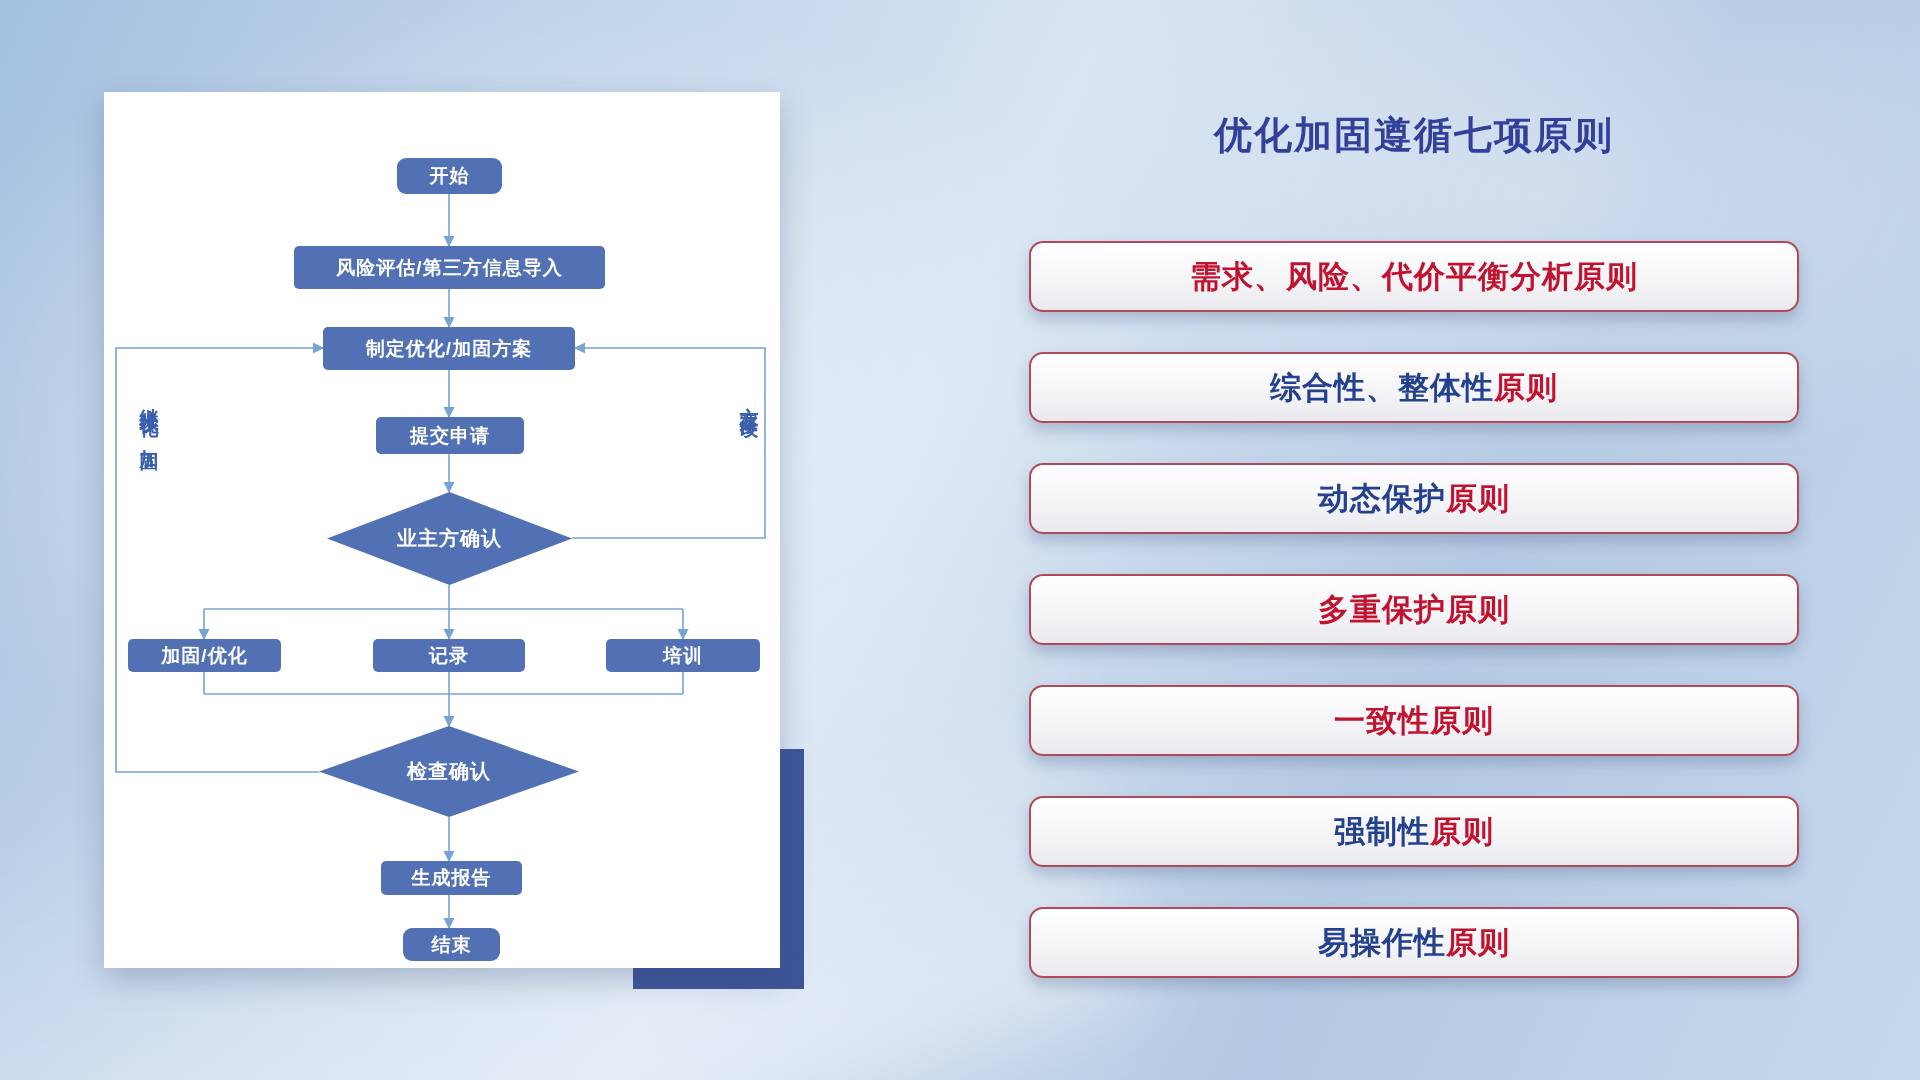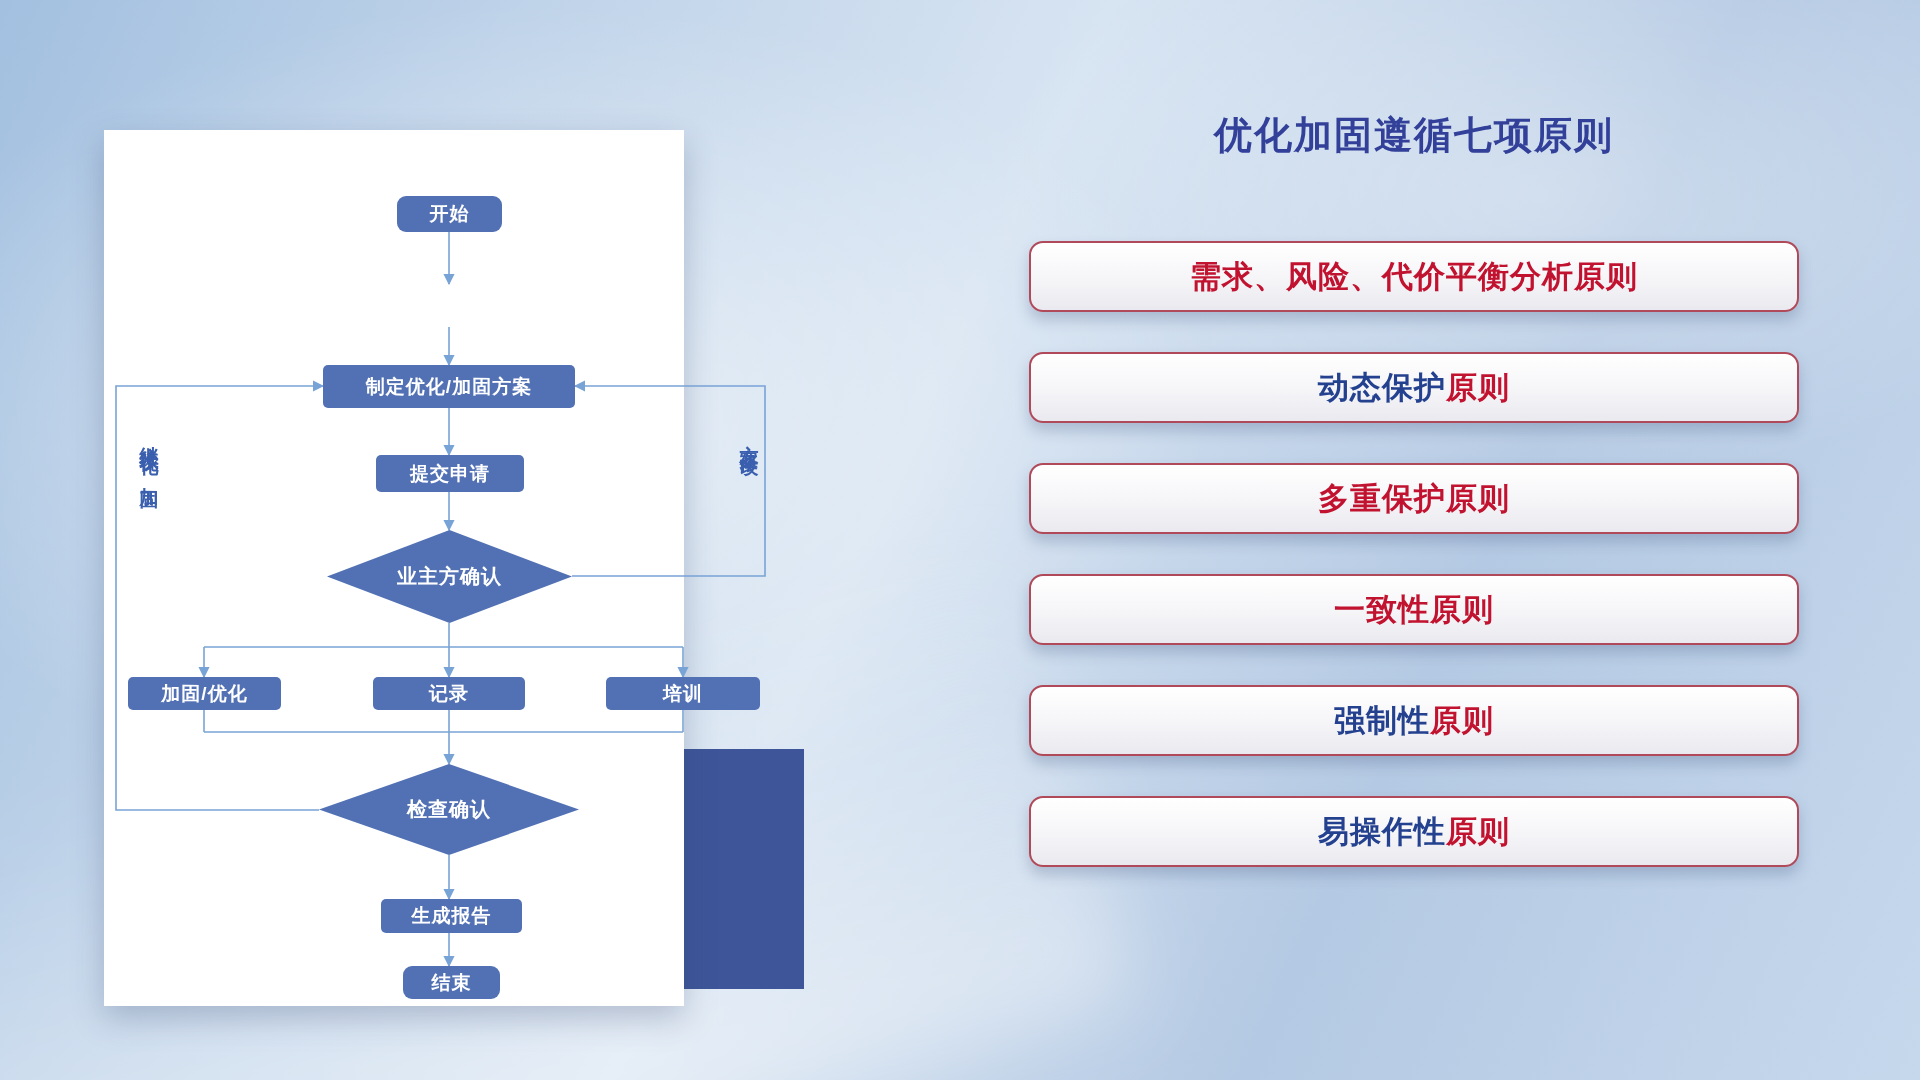--- a/index.html
+++ b/index.html
@@ -21,22 +21,22 @@
     background:linear-gradient(to top, rgba(255,255,255,.45), rgba(255,255,255,0));
     filter:blur(40px);
   }
 
   
   .decor-block {
     position:absolute; left:633px; top:749px; width:171px; height:240px;
     background:var(--decor-block,#3e5699);
   }
   .card {
-    position:absolute; left:104px; top:92px; width:580px; height:876px;
-    background:#ffffff; box-shadow:0 12px 30px rgba(50,70,110,.28);margin-top:38px;
+    position:absolute; left:104px; top:92px; width:676px; height:876px;
+    background:#ffffff; box-shadow:0 12px 30px rgba(50,70,110,.28);
   }
   .connectors { position:absolute; left:0; top:0; width:676px; height:876px; pointer-events:none; }
   .conn { fill:none; stroke:var(--line-blue,#78a3d6); stroke-width:1.6; }
 
   .node {
     position:absolute; background:var(--node-blue,#5271b4); color:#fff;
     display:flex; align-items:center; justify-content:center;
     font-weight:bold; font-size:19px; border-radius:5px; letter-spacing:1px;
   }
   .pill { border-radius:9px; }
@@ -107,20 +107,21 @@
     <path class="conn" d="M345 725 V769" marker-end="url(#arr)"></path>
     <path class="conn" d="M345 803 V836" marker-end="url(#arr)"></path>
 
     <path class="conn" d="M468 446 H661 V256 H471" marker-end="url(#arr)"></path>
 
     <path class="conn" d="M215 680 H12 V256 H219" marker-end="url(#arr)"></path>
   </svg>
 
   <div class="node pill" style="left:293px;top:66px;width:105px;height:36px">开始</div>
 
+  <div class="node" style="left:190px;top:154px;width:311px;height:43px">风险评估/第三方信息导入</div>
 
   <div class="node" style="left:219px;top:235px;width:252px;height:43px">制定优化/加固方案</div>
 
   <div class="node" style="left:272px;top:325px;width:148px;height:37px">提交申请</div>
 
   <div class="diamond" style="left:223px;top:400px;width:245px;height:93px">业主方确认</div>
 
   <div class="node" style="left:24px;top:547px;width:153px;height:33px">加固/优化</div>
 
   <div class="node" style="left:269px;top:547px;width:152px;height:33px">记录</div>
@@ -139,20 +140,23 @@
 </div>
 
 <div class="right">
   <h1 class="title">优化加固遵循七项原则</h1>
 
   <div class="principles">
     <div class="pbox">
       <div class="ptext"><span style="color: rgb(193, 18, 47);">需求、风险、代价平衡分析原则</span></div>
     </div>
     <div class="pbox">
+      <div class="ptext"><span style="color: rgb(36, 65, 143);">综合性、整体性</span><span style="color: rgb(193, 18, 47);">原则</span></div>
+    </div>
+    <div class="pbox">
       <div class="ptext"><span style="color: rgb(36, 65, 143);">动态保护</span><span style="color: rgb(193, 18, 47);">原则</span></div>
     </div>
     <div class="pbox">
       <div class="ptext"><span style="color: rgb(193, 18, 47); margin-top: 44px;">多重保护原则</span></div>
     </div>
     <div class="pbox">
       <div class="ptext"><span style="color: rgb(193, 18, 47);">一致性原则</span></div>
     </div>
     <div class="pbox">
       <div class="ptext"><span style="color: rgb(36, 65, 143);">强制性</span><span style="color: rgb(193, 18, 47);">原则</span></div>

